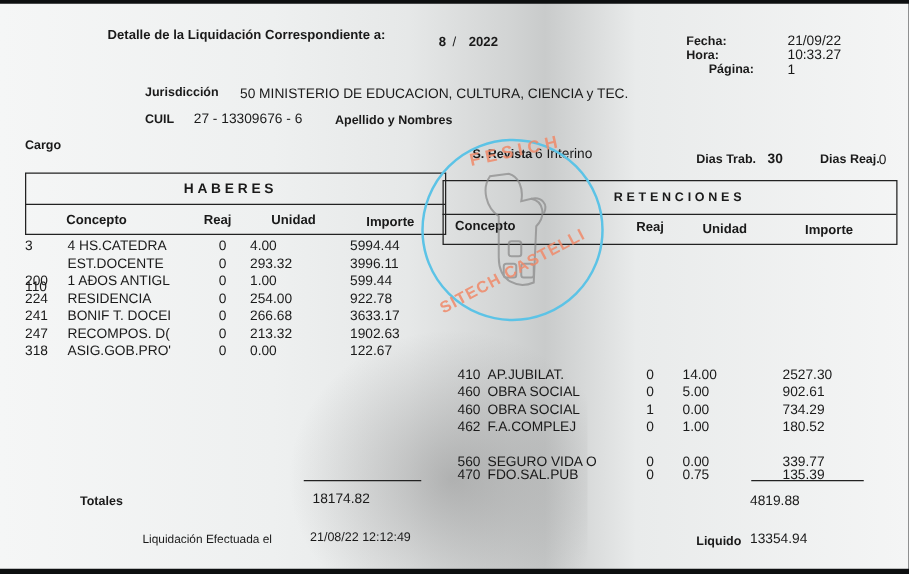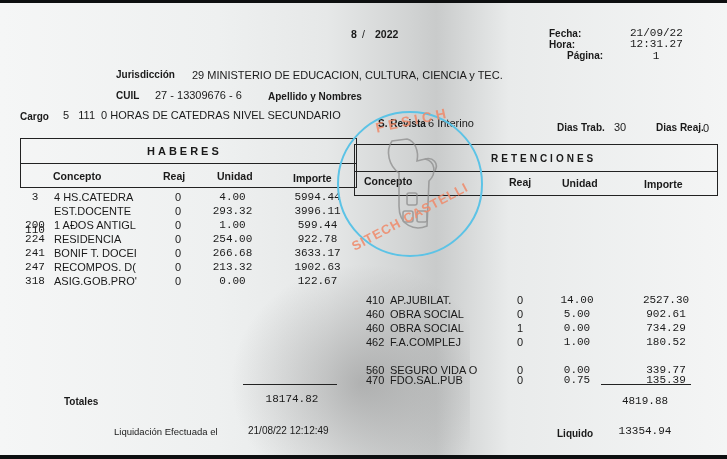--- a/index.html
+++ b/index.html
@@ -18,58 +18,58 @@
     position: absolute; left: 230px; top: 260px; width: 240px; height: 200px;
     background: radial-gradient(ellipse at 55% 60%, rgba(120,120,120,0.45), rgba(120,120,120,0) 70%);
   }
   .t { position: absolute; white-space: nowrap; }
   .b { font-weight: bold; }
   .lbl { font-size: 10px; font-weight: bold; }
   .val { font-size: 11px; }
   .box { position: absolute; border: 1.2px solid #222; }
   .hline { position: absolute; height: 0; border-top: 1.2px solid #222; }
   .row { position: absolute; font-size: 11px; height: 14px; line-height: 14px; }
-  .r { text-align: center; font-family: Liberation Mono, monospace; }
+  .r { text-align: left; }
   .stamp {
     position: absolute; left: 337px; top: 108px; width: 146px; height: 146px;
     border: 2.5px solid #5cc3e6; border-radius: 50%;
     box-sizing: border-box;
   }
   .stamp-text { position: absolute; color: #f08a6a; font-weight: bold; font-size: 14px; opacity: 0.85; }
 </style>
 </head>
 <body>
 
 <div class="paper">
   <div class="shade"></div>
 
+  <div class="t b" style="left:86px; top:19px; font-size:10.5px;">Detalle de la Liquidación Correspondiente a:</div>
   <div class="t b" style="left:351px; top:25px; font-size:10.5px;">8</div>
   <div class="t" style="left:362px; top:25px; font-size:10.5px;">/</div>
   <div class="t b" style="left:375px; top:25px; font-size:10.5px;">2022</div>
 
   <div class="t lbl" style="left:549px; top:25px;">Fecha:</div>
   <div class="t val r" style="left:630px; width:52px; top:24px;">21/09/22</div>
   <div class="t lbl" style="left:549px; top:36px;">Hora:</div>
-  <div class="t val r" style="left:630px; width:52px; top:35px;">12:31.27</div>
+  <div class="t val r" style="left:630px; width:52px; top:35px;">10:33.27</div>
   <div class="t lbl" style="left:549px; top:47px;margin-left:18px;">Página:</div>
   <div class="t val r" style="left:630px; width:52px; top:47px;">1</div>
 
   <div class="t lbl" style="left:116px; top:66px;">Jurisdicción</div>
-  <div class="t val" style="left:192px; top:66px;">29 MINISTERIO DE EDUCACION, CULTURA, CIENCIA y TEC.</div>
+  <div class="t val" style="left:192px; top:66px;">50 MINISTERIO DE EDUCACION, CULTURA, CIENCIA y TEC.</div>
 
   <div class="t lbl" style="left:116px; top:87px;">CUIL</div>
   <div class="t val" style="left:155px; top:86px;">27 - 13309676 - 6</div>
   <div class="t lbl" style="left:268px; top:88px;">Apellido y Nombres</div>
 
   <div class="t lbl" style="left:20px; top:108px;">Cargo</div>
-  <div class="t val" style="left:63px; top:106px; white-space:pre;">5   111  0 HORAS DE CATEDRAS NIVEL SECUNDARIO</div>
   <div class="t lbl" style="left:378px; top:115px;">S. Revista</div>
   <div class="t val" style="left:428px; top:114px;">6 Interino</div>
   <div class="t lbl" style="left:557px; top:119px;">Dias Trab.</div>
-  <div class="t val" style="left:614px; top:118px;">30</div>
+  <div class="t val" style="left:614px; top:118px;font-weight:bold;">30</div>
   <div class="t lbl" style="left:637px; top:119px;padding-left:19px;">Dias Reaj.</div>
   <div class="t val" style="left:703px; top:119px;">0</div>
 
   <div class="box" style="left:20px; top:135px; width:335px; height:48px;"></div>
   <div class="hline" style="left:20px; top:160px; width:336px;"></div>
   <div class="t b" style="left:147px; top:142px; font-size:11px; letter-spacing:3px;">HABERES</div>
   <div class="t b" style="left:53px; top:167px; font-size:10.5px;">Concepto</div>
   <div class="t b" style="left:163px; top:167px; font-size:10.5px;">Reaj</div>
   <div class="t b" style="left:217px; top:167px; font-size:10.5px;">Unidad</div>
   <div class="t b" style="left:293px; top:169px; font-size:10.5px;">Importe</div>

